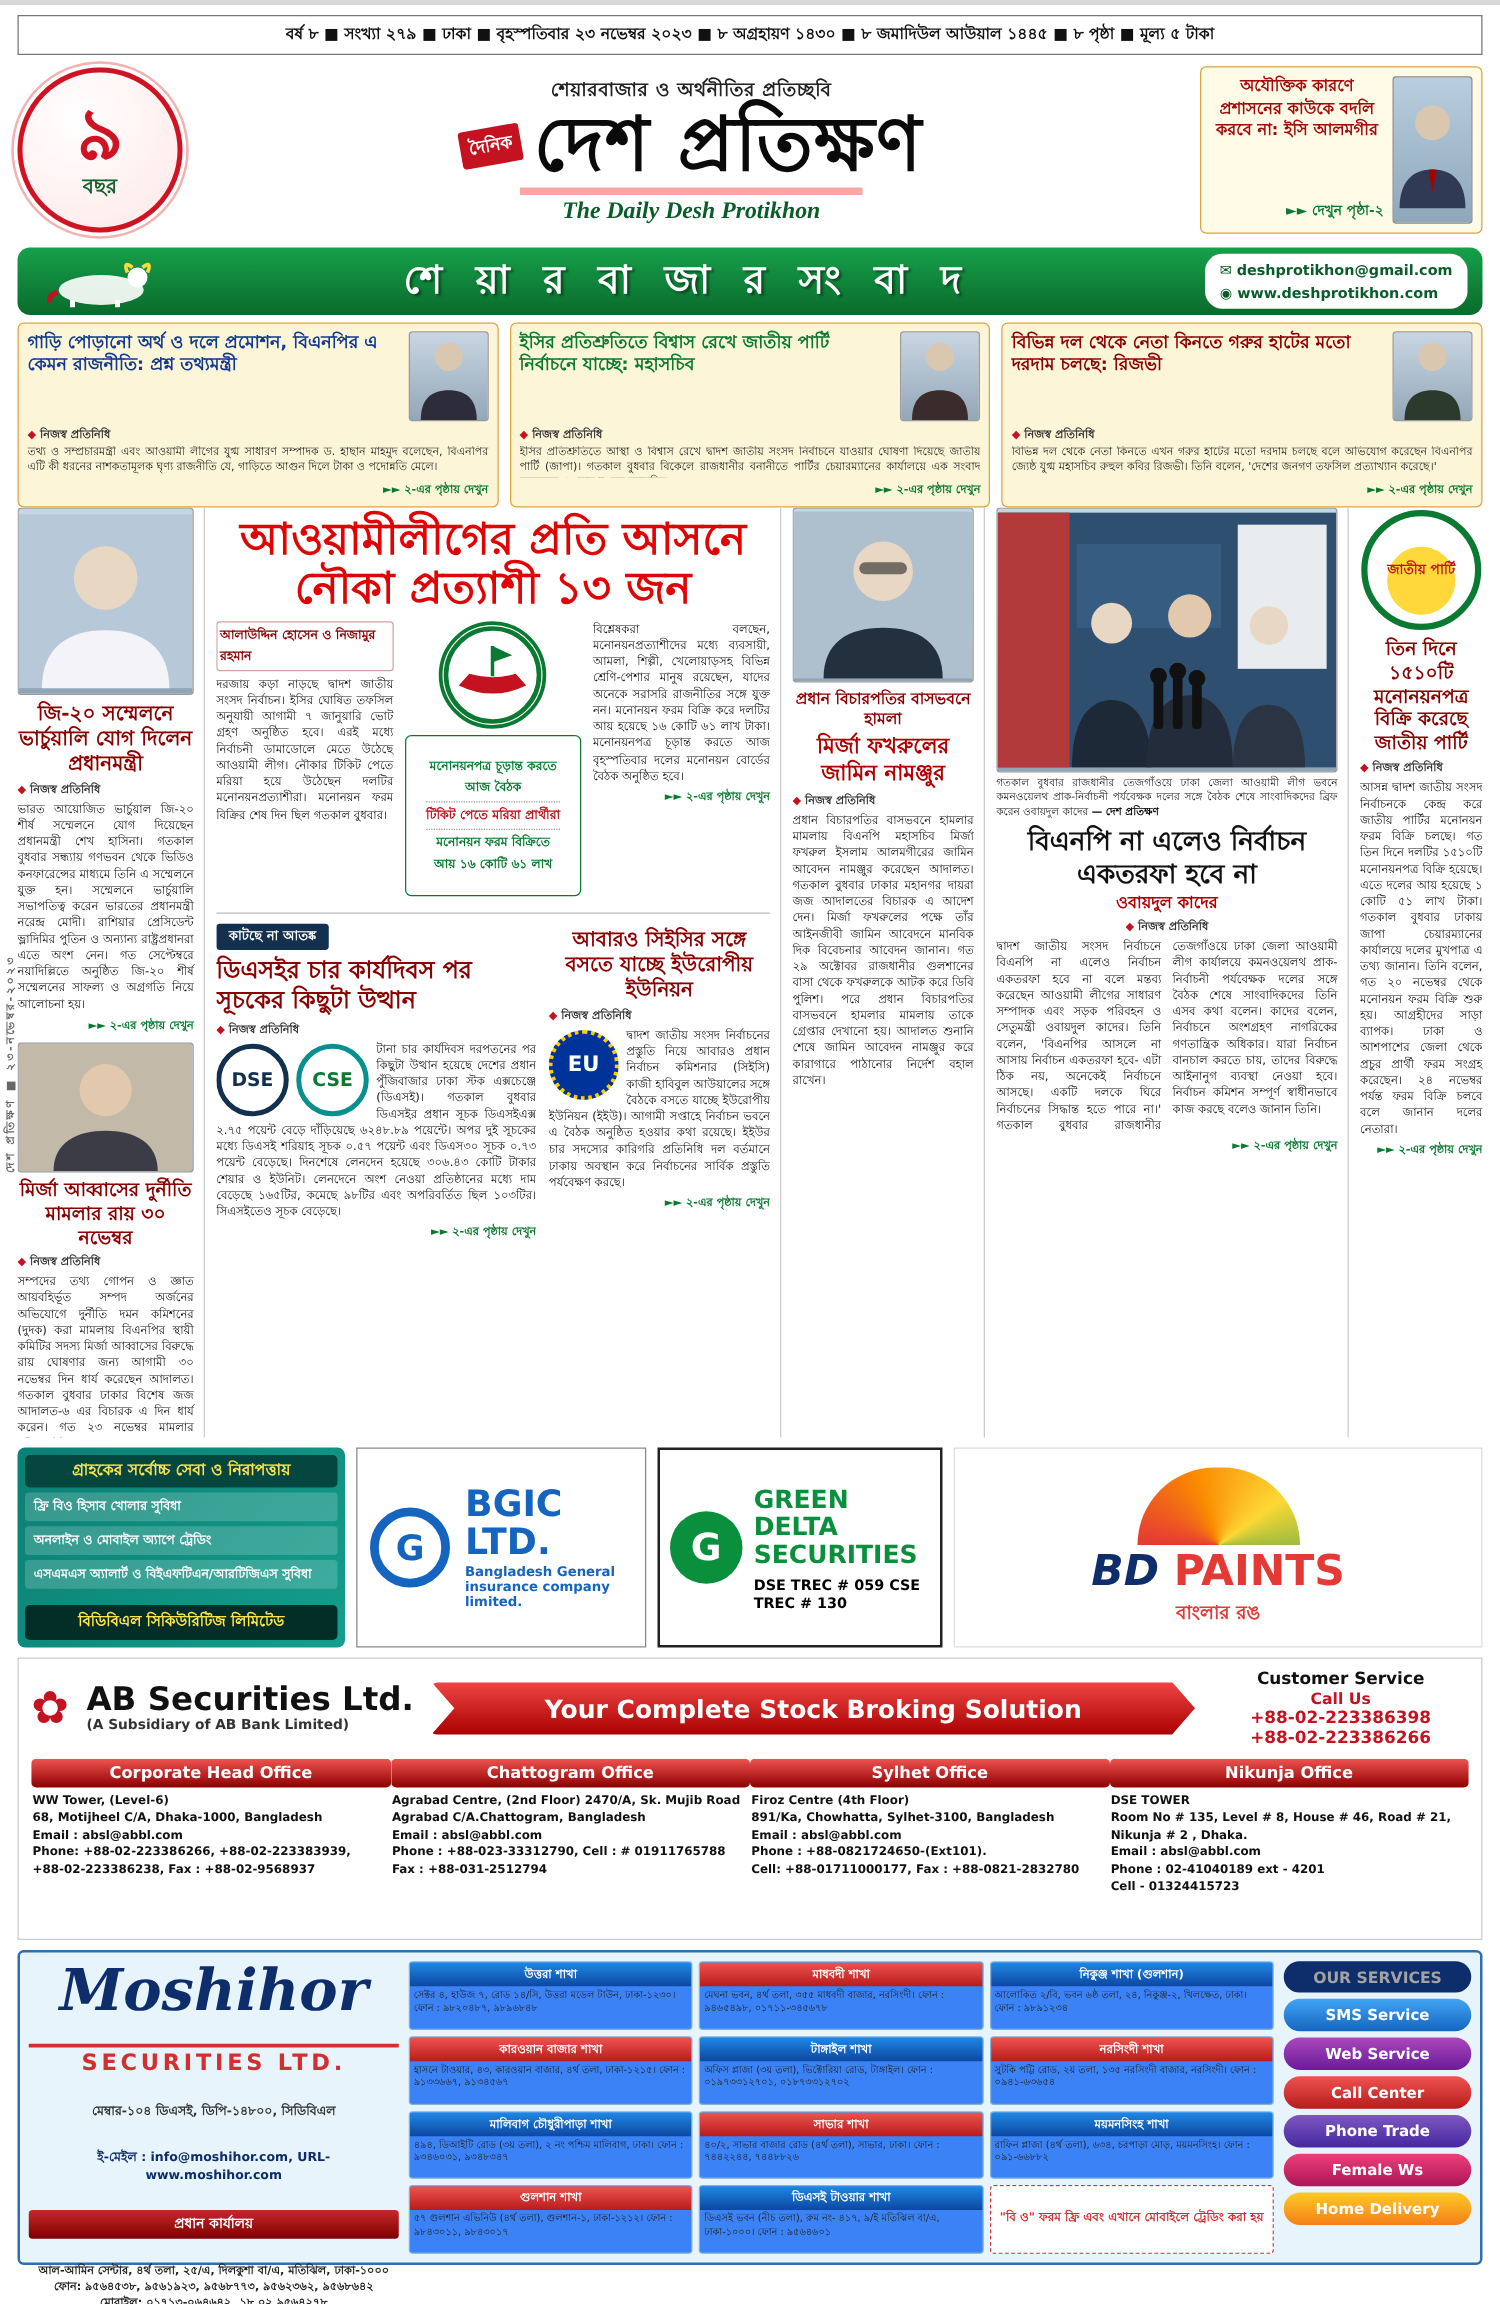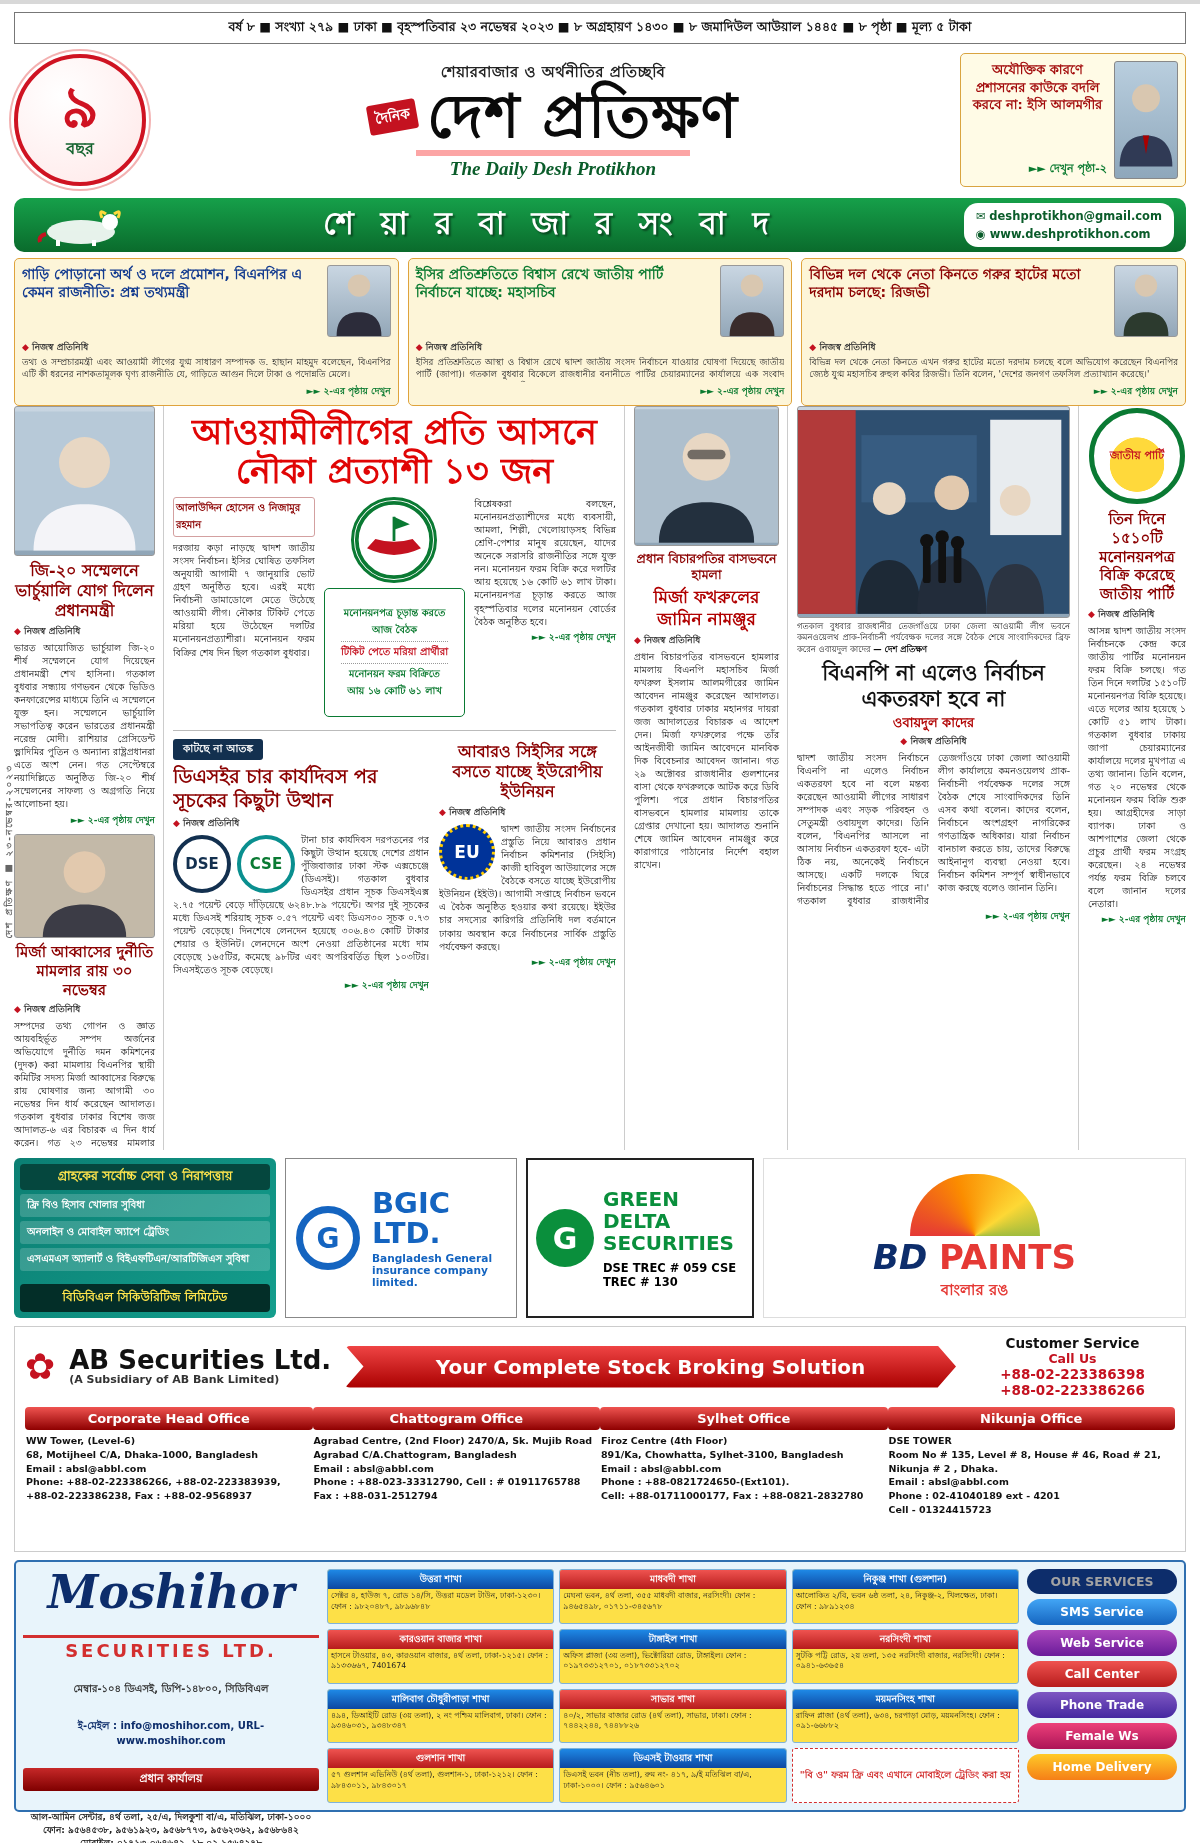--- a/index.html
+++ b/index.html
@@ -114,21 +114,21 @@
   
   .mosh{height:252px;background:#e8f4fb;border:2px solid #2f6fb0;border-radius:5px;padding:7px;display:flex;gap:8px;}
   .mosh-left{width:296px;flex:0 0 auto;display:flex;flex-direction:column;gap:20px;}
   .mosh-name{font-family:"DejaVu Serif","Liberation Serif",serif;font-style:italic;font-weight:900;font-size:46px;color:#0d2d6b;line-height:1;text-align:center;}
   .mosh-sec{color:#d32f2f;font-weight:900;letter-spacing:3px;font-size:18px;text-align:center;border-top:3px solid #d32f2f;padding-top:2px;}
   .mosh-member{font-size:10px;font-weight:700;color:#333;text-align:center;}
   .mosh-email{font-size:10px;font-weight:800;color:#0d2d6b;text-align:center;}
   .mosh-head-h{background:linear-gradient(#c62828,#7f0000);color:#fff;text-align:center;font-size:11px;font-weight:800;border-radius:3px;padding:2px;margin-top:2px;}
   .mosh-head-b{font-size:9px;line-height:1.45;white-space:pre-line;color:#222;font-weight:600;text-align:center;}
   .mosh-mid{flex:1;display:grid;grid-template-columns:repeat(3,1fr);gap:5px;}
-  .branch{background:#fde047;border:1px solid #7fb3d9;border-radius:3px;overflow:hidden;display:flex;flex-direction:column;}
+  .branch{background:#3b82f6;border:1px solid #7fb3d9;border-radius:3px;overflow:hidden;display:flex;flex-direction:column;}
   .branch-h{font-size:9.3px;font-weight:800;color:#fff;text-align:center;padding:2px;background:linear-gradient(#1e88e5,#0d47a1);}
   .branch:nth-child(even) .branch-h{background:linear-gradient(#ef5350,#b71c1c);}
   .branch-b{font-size:7.8px;padding:2px 3px;color:#222;line-height:1.35;}
   .mosh-note{background:#fff;border:1px dashed #d32f2f;color:#d32f2f;font-weight:800;font-size:9.5px;display:flex;align-items:center;justify-content:center;text-align:center;padding:3px;border-radius:3px;line-height:1.35;}
   .mosh-right{width:150px;flex:0 0 auto;display:flex;flex-direction:column;gap:5px;}
   .svc-h{background:#0d2d6b;color:#a3a3a3;text-align:center;font-weight:800;font-size:12.5px;padding:5px;border-radius:14px;}
   .svc{color:#fff;text-align:center;font-weight:800;font-size:12px;padding:6px;border-radius:14px;}
   .svc0{background:linear-gradient(#42a5f5,#1565c0);} .svc1{background:linear-gradient(#ab47bc,#6a1b9a);}
   .svc2{background:linear-gradient(#ef5350,#b71c1c);} .svc3{background:linear-gradient(#7e57c2,#4527a0);}
   .svc4{background:linear-gradient(#ec407a,#ad1457);} .svc5{background:linear-gradient(#ffca28,#f57f17);}
@@ -476,21 +476,21 @@
       <div class="branch">
           <div class="branch-h">মাধবদী শাখা</div>
           <div class="branch-b">মেঘনা ভবন, ৪র্থ তলা, ৩৫৫ মাধবদী বাজার, নরসিংদী। ফোন : ৯৪৬৫৪৯৮, ০১৭১১-৩৪৫৬৭৮</div>
         </div>
       <div class="branch">
           <div class="branch-h">নিকুঞ্জ শাখা (গুলশান)</div>
           <div class="branch-b">আলোকিত ২/বি, ভবন ৬ষ্ঠ তলা, ২৪, নিকুঞ্জ-২, খিলক্ষেত, ঢাকা। ফোন : ৯৮৯১২৩৪</div>
         </div>
       <div class="branch">
           <div class="branch-h">কারওয়ান বাজার শাখা</div>
-          <div class="branch-b">হাসনে টাওয়ার, ৪৩, কারওয়ান বাজার, ৪র্থ তলা, ঢাকা-১২১৫। ফোন : ৯১৩৩৬৬৭, 7401674</div>
+          <div class="branch-b">হাসনে টাওয়ার, ৪৩, কারওয়ান বাজার, ৪র্থ তলা, ঢাকা-১২১৫। ফোন : ৯১৩৩৬৬৭, ৯১৩৪৫৬৭</div>
         </div>
       <div class="branch">
           <div class="branch-h">টাঙ্গাইল শাখা</div>
           <div class="branch-b">অফিস প্লাজা (৩য় তলা), ভিক্টোরিয়া রোড, টাঙ্গাইল। ফোন : ০১৯৭৩৩১২৭০১, ০১৮৭৩৩১২৭০২</div>
         </div>
       <div class="branch">
           <div class="branch-h">নরসিংদী শাখা</div>
           <div class="branch-b">সুটকি পট্টি রোড, ২য় তলা, ১৩৫ নরসিংদী বাজার, নরসিংদী। ফোন : ০৯৪১-৬৩৬৫৪</div>
         </div>
       <div class="branch">

